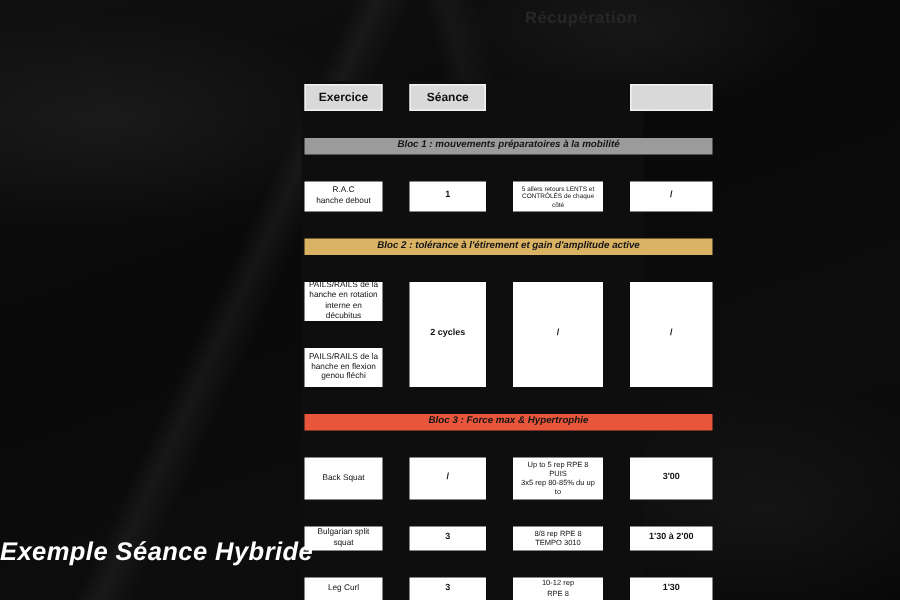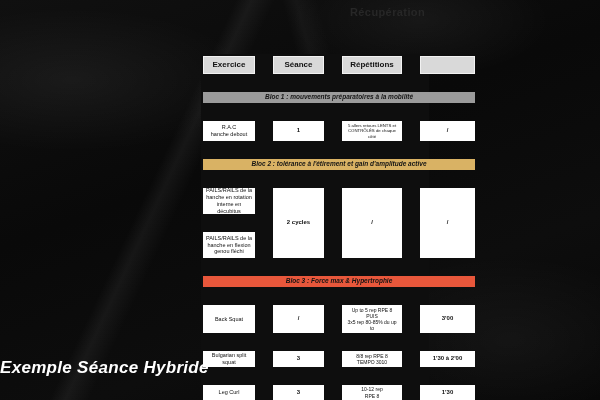--- a/index.html
+++ b/index.html
@@ -64,21 +64,20 @@
 <body>
 
 <div class="marble"></div>
 
 <div class="watermark">Récupération</div>
 
 <div class="sheet">
 
   <div class="cell head" style="grid-area:1/1/2/2">Exercice</div>
   <div class="cell head" style="grid-area:1/2/2/3">Séance</div>
-  <div class="cell head" style="grid-area:1/3/2/4">Répétitions</div>
   <div class="cell head" style="grid-area:1/4/2/5"></div>
 
   <div class="band band-b1" style="grid-row:2">Bloc 1 : mouvements préparatoires à la mobilité</div>
   <div class="cell ex" style="grid-area:3/1/4/2">R.A.C
 hanche debout</div>
   <div class="cell num" style="grid-area:3/2/4/3">1</div>
   <div class="cell tiny" style="grid-area:3/3/4/4">5 allers retours LENTS et
 CONTRÔLÉS de chaque côté</div>
   <div class="cell num" style="grid-area:3/4/4/5">/</div>
 

